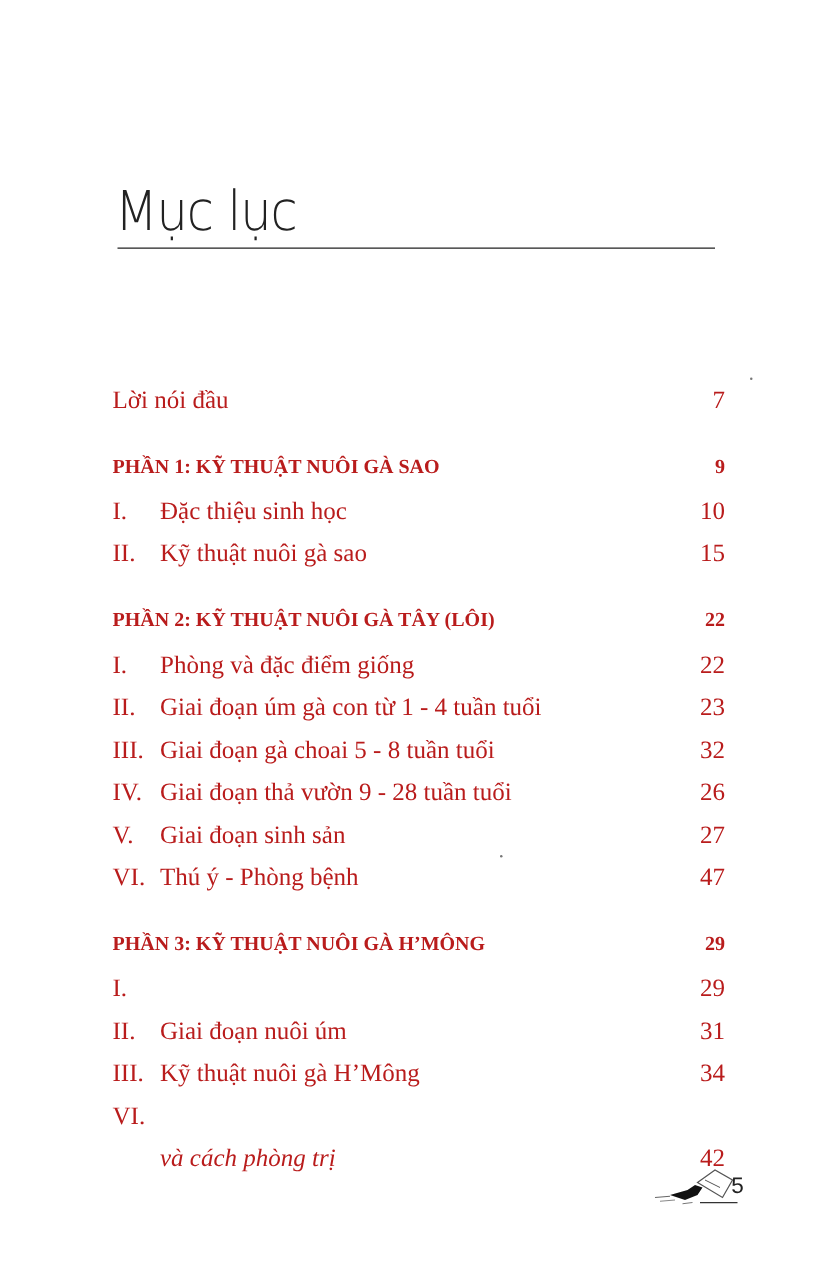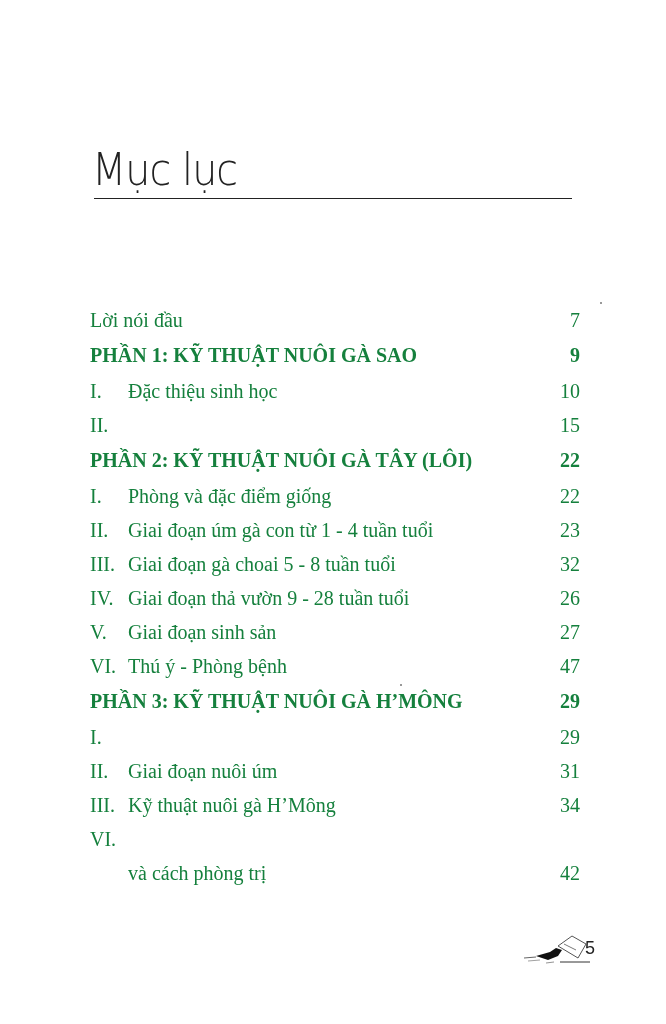--- a/index.html
+++ b/index.html
@@ -28,44 +28,45 @@
       left: 94px; top: 198px;
       width: 478px; height: 0;
       border-top: 1.6px solid #222;
     }
     .toc {
       position: absolute;
       left: 90px; top: 303px;
       width: 490px;
       font-family: "Liberation Serif", serif;
       font-size: 20px;
-      color: #15803d;
+      color: #b91c1c;
     }
     .row {
       position: relative;
       height: 34px;
       line-height: 34px;
     }
     .row.part {
       font-weight: bold;
-      font-size: 20px;
+      font-size: 16px;
       height: 37px;
       line-height: 37px;
+      margin-top: 18px;
     }
     .row .num {
       position: absolute; left: 0; top: 0;
       width: 38px;
     }
     .row .text { position: absolute; left: 38px; top: 0; white-space: nowrap; }
     .row.plain .text, .row.part .text { left: 0; }
     .row .page {
       position: absolute; right: 0; top: 0;
       text-align: right;
     }
-    .row.cont .text { left: 38px; }
+    .row.cont .text { left: 38px; font-style: italic; }
     .footer {
       position: absolute;
       left: 520px; top: 930px;
       width: 90px; height: 40px;
     }
     .footer .pnum {
       position: absolute; left: 65px; top: 8px;
       font-family: "Liberation Sans", sans-serif;
       font-size: 18px; color: #222;
     }
@@ -86,20 +87,21 @@
     <span class="text">PHẦN 1: KỸ THUẬT NUÔI GÀ SAO</span>
     <span class="page">9</span>
   </div>
   <div class="row item">
     <span class="num">I.</span>
     <span class="text">Đặc thiệu sinh học</span>
     <span class="page">10</span>
   </div>
   <div class="row item">
     <span class="num">II.</span>
+    <span class="text">Kỹ thuật nuôi gà sao</span>
     <span class="page">15</span>
   </div>
   <div class="row part">
     <span class="text">PHẦN 2: KỸ THUẬT NUÔI GÀ TÂY (LÔI)</span>
     <span class="page">22</span>
   </div>
   <div class="row item">
     <span class="num">I.</span>
     <span class="text">Phòng và đặc điểm giống</span>
     <span class="page">22</span>

